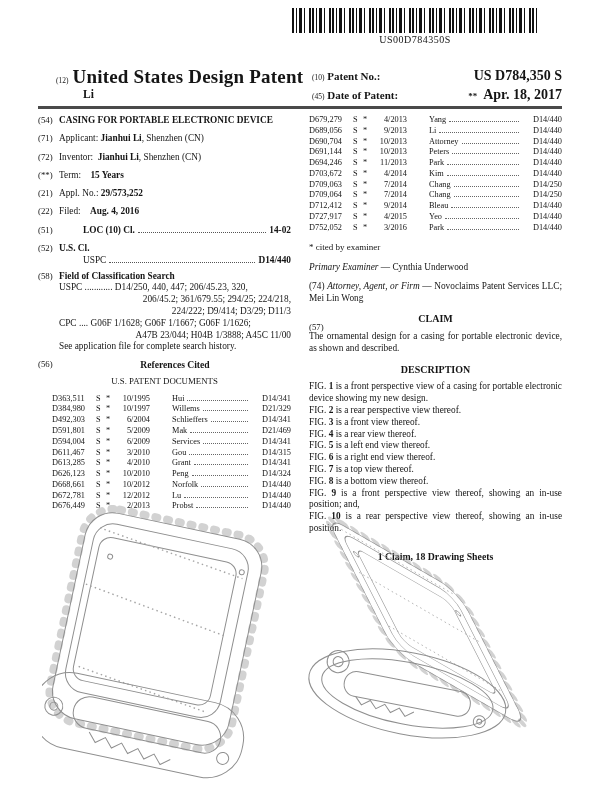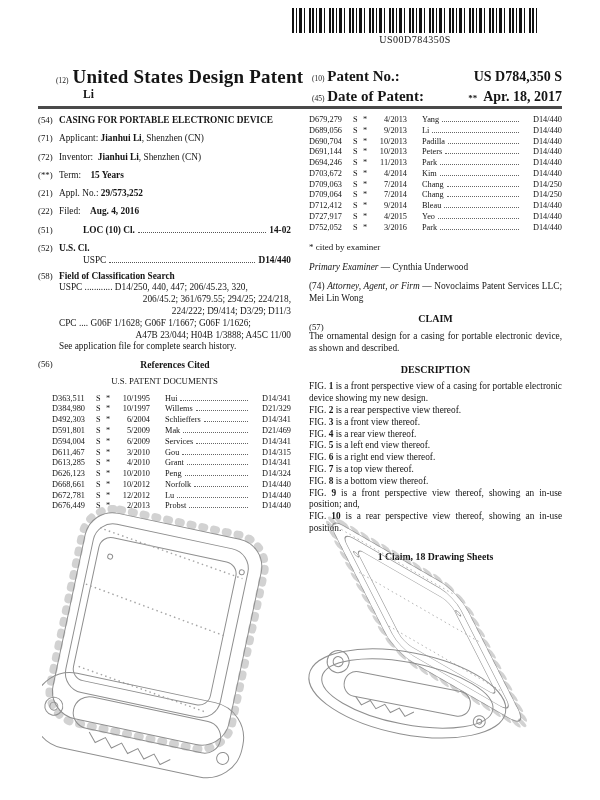--- a/index.html
+++ b/index.html
@@ -21,21 +21,21 @@
   .barcode-num{font-size:10px;letter-spacing:.5px;margin-top:1px;}
 
   
   .hdr{position:absolute;left:38px;right:38px;top:66px;height:40px;}
   .hdr-left{position:absolute;left:18px;top:0;}
   .inid-sm{font-size:7.5px;}
   .hdr-title{font-size:19px;font-weight:bold;letter-spacing:.2px;}
   .hdr-surname{font-size:11.5px;font-weight:bold;margin-left:27px;margin-top:0px;}
   .hdr-right{position:absolute;right:0;top:2px;width:250px;font-size:11px;}
   .hdr-row{display:flex;justify-content:space-between;align-items:baseline;margin-bottom:3px;}
-  .hdr-lab{font-weight:bold;font-size:15px;}
+  .hdr-lab{font-weight:bold;font-size:11px;}
   .hdr-val{font-weight:bold;font-size:14px;}
   .stars{font-size:9px;font-weight:bold;margin-right:6px;}
   .rule{position:absolute;left:38px;right:38px;top:106px;height:2.5px;background:#4a4a4a;}
 
   
   .cols{position:absolute;left:38px;right:38px;top:115px;display:flex;gap:18px;}
   .col{width:253px;font-size:9.3px;line-height:1.27;text-align:justify;}
 
   .item{display:flex;margin-bottom:6.5px;}
   .inid{width:21px;flex:none;font-size:8.8px;}
@@ -51,21 +51,21 @@
 
   .sec-center{flex:1;text-align:center;font-weight:bold;font-size:9.6px;}
   .subhead{text-align:center;font-size:8.8px;margin:5px 0 6px 0;}
 
   
   .reflist{font-size:8.3px;line-height:1.3;margin-left:14px;}
   .ref-row{display:flex;align-items:baseline;white-space:nowrap;}
   .c-no{width:44px;flex:none;}
   .c-k{width:10px;flex:none;}
   .c-s{width:10px;flex:none;}
-  .c-d{width:34px;flex:none;text-align:right;margin-right:15px;}
+  .c-d{width:34px;flex:none;text-align:right;margin-right:22px;}
   .c-n{flex:none;}
   .c-lead{flex:1;border-bottom:1px dotted #666;margin:0 3px 2px 3px;min-width:6px;}
   .c-c{width:40px;flex:none;text-align:right;}
 
   .cited{font-size:9px;margin:8px 0 9px 0;text-align:left;}
   .para{margin-bottom:7px;}
   .head-center{position:relative;text-align:center;font-weight:bold;font-size:10px;margin:9px 0 5px 0;}
   .head-inid{position:absolute;left:0;top:9px;font-weight:normal;font-size:8.8px;}
   .figline{text-align:justify;}
   .footer-claims{text-align:center;font-weight:bold;font-size:9.8px;margin-top:16px;}
@@ -326,21 +326,21 @@
             <span class="c-n">Li</span>
             <span class="c-lead"></span>
             <span class="c-c">D14/440</span>
           </div>
 
           <div class="ref-row">
             <span class="c-no">D690,704</span>
             <span class="c-k">S</span>
             <span class="c-s">*</span>
             <span class="c-d">10/2013</span>
-            <span class="c-n">Padilla</span>
+            <span class="c-n">Attorney</span>
             <span class="c-lead"></span>
             <span class="c-c">D14/440</span>
           </div>
 
           <div class="ref-row">
             <span class="c-no">D691,144</span>
             <span class="c-k">S</span>
             <span class="c-s">*</span>
             <span class="c-d">10/2013</span>
             <span class="c-n">Peters</span>

